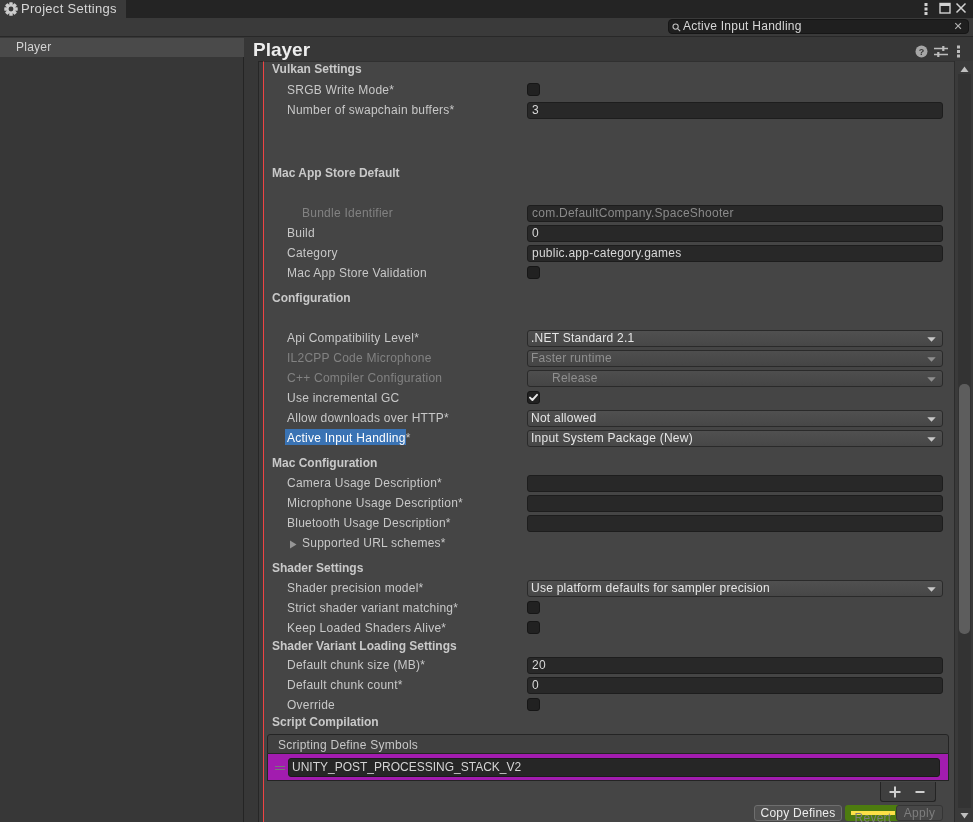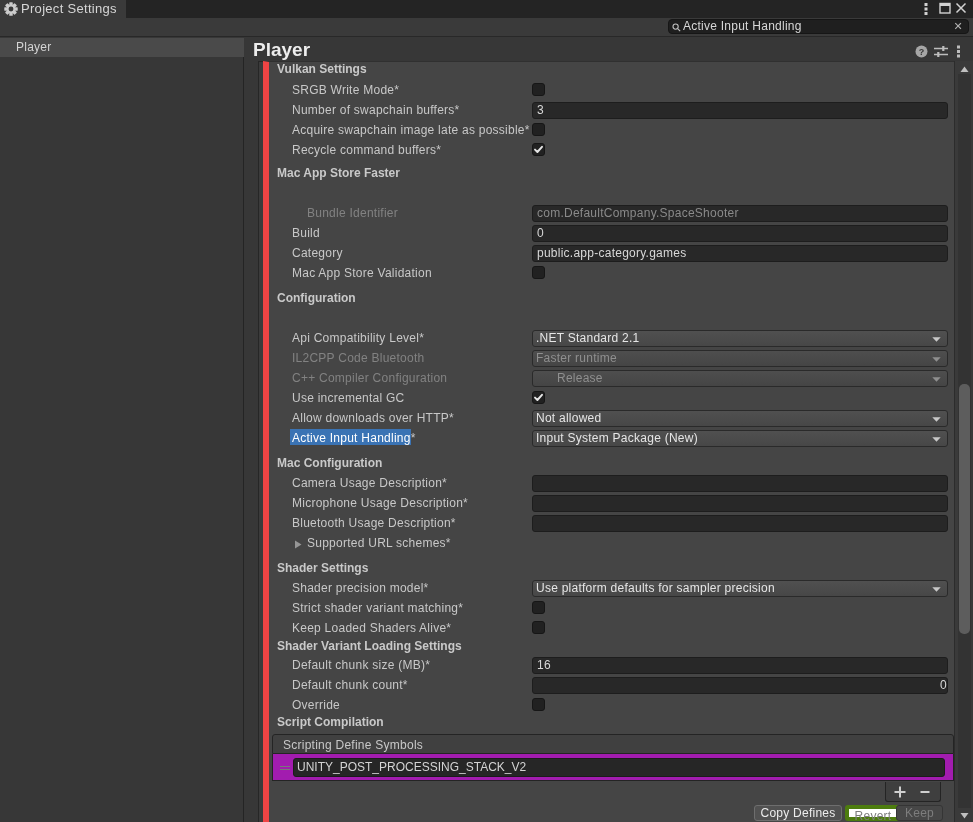--- a/index.html
+++ b/index.html
@@ -26,21 +26,21 @@
                color:#d4d4d4; line-height:19px; padding-left:16px; }
 
   
   #paneheader { position:absolute; left:245px; top:38px; width:728px; height:24px; background:#373737; }
   #ptitle { position:absolute; left:253px; top:39px; font-size:19px; font-weight:bold; color:#ededed; letter-spacing:0; }
 
   
   #panelouter { position:absolute; left:258px; top:61px; width:696px; height:761px;
                  background:#3b3b3b; border:1px solid #262626; border-bottom:none; }
   #content { position:absolute; left:263px; top:61px; width:701px; height:761px;
-              background:#454545; border-left:6px solid #ef4444; border-right:1px solid #262626;
+              background:#454545; border-left:1px solid #ef4444; border-right:1px solid #262626;
               border-top:1px solid #303030; }
   .row { position:absolute; left:0; width:685px; height:20px; line-height:19px; color:#c8c8c8; }
   .row.hdr { font-weight:bold; padding-left:8px; color:#c9c9c9; letter-spacing:0; }
   .lbl { position:absolute; top:0; white-space:nowrap; }
   .ldis { color:#828282; }
   .hl { background:#3a73b4; color:#ffffff; padding:2px 0 0 2px; margin-left:-2px; }
 
   .cb { position:absolute; width:13px; height:13px; background:#212121; border:1px solid #161616;
          border-radius:3px; }
   .cb svg { position:absolute; left:-1px; top:-1px; }
@@ -62,21 +62,21 @@
   #rlfield { position:absolute; left:20px; top:4px; width:652px; height:19px; background:#262626;
               border:1px solid #1b1b1b; border-radius:3px; color:#d4d4d4; line-height:17px; padding-left:3px; letter-spacing:0; }
   .handle { position:absolute; left:7px; width:10px; height:0; border-top:1px solid #787878; }
   #rlfoot { position:absolute; left:613px; top:48px; width:56px; height:20px; background:#3f3f3f;
              border:1px solid #242424; border-top:none; border-radius:0 0 3px 3px; }
 
   
   .btn { position:absolute; height:16px; border-radius:3px; font-size:12px; line-height:15px;
           text-align:center; }
   #bcopy { left:754px; top:805px; width:88px; background:#515151; border:1px solid #6e6e6e; color:#ececec; }
-  #brevert { left:845px; top:805px; width:56px; background:#ffffff; border:4px solid #4d7c0f; color:#7d7d7d; }
+  #brevert { left:845px; top:805px; width:56px; background:#fde047; border:6px solid #4d7c0f; color:#7d7d7d; }
   #bapply { left:896px; top:805px; width:47px; background:#474747; border:1px solid #353535; color:#7d7d7d; }
 
   
   #sbar { position:absolute; left:954px; top:61px; width:19px; height:761px; background:#3a3a3a;
            border-left:1px solid #2c2c2c; }
   #strack { position:absolute; left:958px; top:74px; width:13px; height:734px; background:#333333; }
   #sthumb { position:absolute; left:959px; top:384px; width:11px; height:250px; background:#5d5d5d;
              border-radius:5px; }
 </style></head>
 <body>
@@ -153,33 +153,21 @@
 <div id="content">
 <div class="row hdr" style="top:-2px;">Vulkan Settings</div>
 <div class="row" style="top:19px;">
       <span class="lbl" style="left:23px;">SRGB Write Mode*</span>
       <div class="cb" style="left:263px;top:2px;"></div>
     </div>
 <div class="row" style="top:39px;">
       <span class="lbl" style="left:23px;">Number of swapchain buffers*</span>
       <div class="tf" style="left:263px;top:1px;">3</div>
     </div>
-<div class="row" style="top:59px;">
-      <span class="lbl" style="left:23px;">Acquire swapchain image late as possible*</span>
-      <div class="cb" style="left:263px;top:2px;"></div>
-    </div>
-<div class="row" style="top:79px;">
-      <span class="lbl" style="left:23px;">Recycle command buffers*</span>
-      <div class="cb" style="left:263px;top:2px;">
-        <svg width="13" height="13" viewBox="0 0 13 13">
-          <path d="M3 6.6 L5.4 9 L10 3.8" stroke="#e6e6e6" stroke-width="1.9" fill="none" stroke-linecap="round" stroke-linejoin="round"></path>
-        </svg>
-      </div>
-    </div>
-<div class="row hdr" style="top:102px;">Mac App Store Faster</div>
+<div class="row hdr" style="top:102px;">Mac App Store Default</div>
 <div class="row" style="top:142px;">
       <span class="lbl ldis" style="left:38px;">Bundle Identifier</span>
       <div class="tf dis" style="left:263px;top:1px;">com.DefaultCompany.SpaceShooter</div>
     </div>
 <div class="row" style="top:162px;">
       <span class="lbl" style="left:23px;">Build</span>
       <div class="tf" style="left:263px;top:1px;">0</div>
     </div>
 <div class="row" style="top:182px;">
       <span class="lbl" style="left:23px;">Category</span>
@@ -190,21 +178,21 @@
       <div class="cb" style="left:263px;top:2px;"></div>
     </div>
 <div class="row hdr" style="top:227px;">Configuration</div>
 <div class="row" style="top:267px;">
       <span class="lbl" style="left:23px;">Api Compatibility Level*</span>
       <div class="dd" style="left:263px;top:1px;">.NET Standard 2.1<svg class="ddarr" width="9" height="5" viewBox="0 0 9 5">
           <path d="M0.3 0.3 L8.7 0.3 L4.5 4.8 Z" fill="#c8c8c8"></path>
         </svg></div>
     </div>
 <div class="row" style="top:287px;">
-      <span class="lbl ldis" style="left:23px;">IL2CPP Code Bluetooth</span>
+      <span class="lbl ldis" style="left:23px;">IL2CPP Code Microphone</span>
       <div class="dd dis" style="left:263px;top:1px;">Faster runtime<svg class="ddarr" width="9" height="5" viewBox="0 0 9 5">
           <path d="M0.3 0.3 L8.7 0.3 L4.5 4.8 Z" fill="#8f8f8f"></path>
         </svg></div>
     </div>
 <div class="row" style="top:307px;">
       <span class="lbl ldis" style="left:23px;">C++ Compiler Configuration</span>
       <div class="dd dis" style="left:263px;top:1px;padding-left:24px;">Release<svg class="ddarr" width="9" height="5" viewBox="0 0 9 5">
           <path d="M0.3 0.3 L8.7 0.3 L4.5 4.8 Z" fill="#8f8f8f"></path>
         </svg></div>
     </div>
@@ -258,23 +246,23 @@
       <span class="lbl" style="left:23px;">Strict shader variant matching*</span>
       <div class="cb" style="left:263px;top:2px;"></div>
     </div>
 <div class="row" style="top:557px;">
       <span class="lbl" style="left:23px;">Keep Loaded Shaders Alive*</span>
       <div class="cb" style="left:263px;top:2px;"></div>
     </div>
 <div class="row hdr" style="top:575px;">Shader Variant Loading Settings</div>
 <div class="row" style="top:594px;">
       <span class="lbl" style="left:23px;">Default chunk size (MB)*</span>
-      <div class="tf" style="left:263px;top:1px;">16</div>
-    </div>
-<div class="row" style="top:614px;text-align:right;">
+      <div class="tf" style="left:263px;top:1px;">20</div>
+    </div>
+<div class="row" style="top:614px;">
       <span class="lbl" style="left:23px;">Default chunk count*</span>
       <div class="tf" style="left:263px;top:1px;">0</div>
     </div>
 <div class="row" style="top:634px;">
       <span class="lbl" style="left:23px;">Override</span>
       <div class="cb" style="left:263px;top:2px;"></div>
     </div>
 <div class="row hdr" style="top:651px;">Script Compilation</div>
   <div id="rlbox">
     <div id="rlhead">Scripting Define Symbols</div>
@@ -290,21 +278,21 @@
         </svg>
       <svg style="position:absolute;left:34px;top:4px;" width="10" height="12" viewBox="0 0 10 12">
           <rect x="0.5" y="5" width="9" height="2" fill="#cfcfcf"></rect>
         </svg>
     </div>
   </div>
 </div>
 
 <div class="btn" id="bcopy">Copy Defines</div>
 <div class="btn" id="brevert">Revert</div>
-<div class="btn" id="bapply">Keep</div>
+<div class="btn" id="bapply">Apply</div>
 
 <div id="sbar"></div>
 <div id="strack"></div>
 <div id="sthumb"></div>
 <svg style="position:absolute;left:960px;top:66px;" width="9" height="7" viewBox="0 0 9 7">
   <path d="M4.5 0.5 L8.5 6 L0.5 6 Z" fill="#c0c0c0"></path>
 </svg>
 <svg style="position:absolute;left:960px;top:812px;" width="9" height="7" viewBox="0 0 9 7">
   <path d="M0.5 1 L8.5 1 L4.5 6.5 Z" fill="#c0c0c0"></path>
 </svg>

